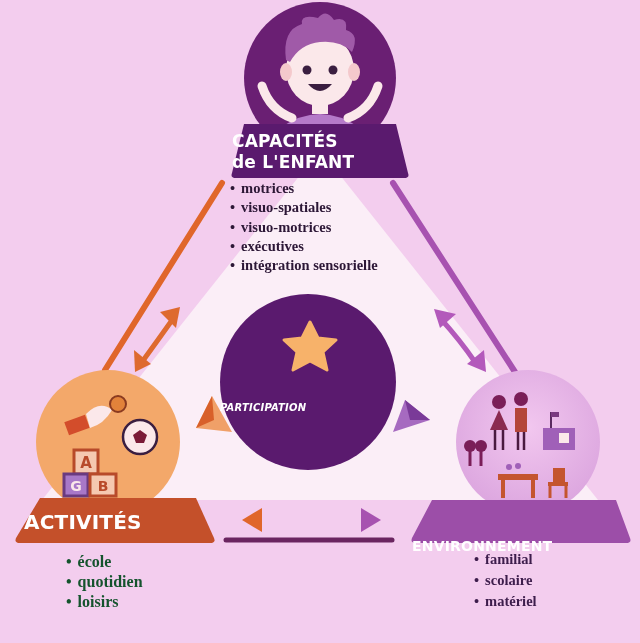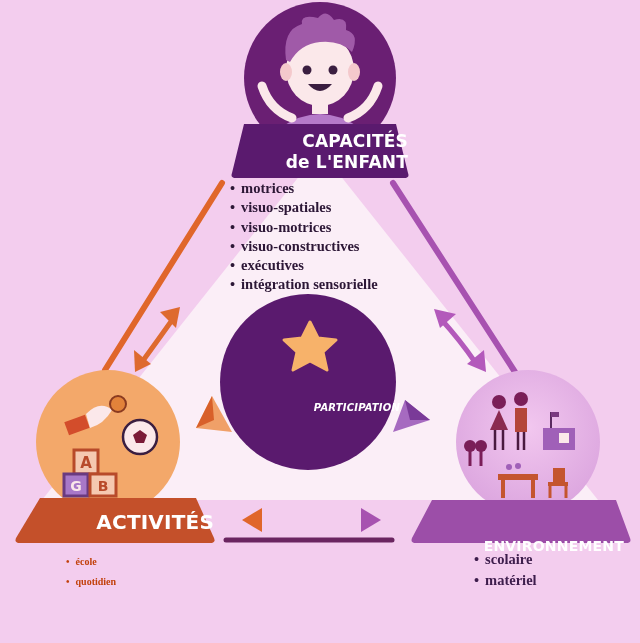--- a/index.html
+++ b/index.html
@@ -7,29 +7,29 @@
   body {
     background: #f3cdee;
     font-family: "DejaVu Sans", sans-serif;
     position: relative;
   }
   .abs { position: absolute; }
   svg.layer { position: absolute; left: 0; top: 0; }
   .label-text {
     color: #ffffff;
     font-weight: bold;
-    text-align: right;
+    text-align: left;
     letter-spacing: 0.2px;
   }
   .list { list-style: none; font-weight: bold; }
   .list li { line-height: 19px; font-family: Liberation Serif, serif; }
   .list li::before { content: "\2022"; margin-right: 6px; }
   #cap-list { left: 230px; top: 179px; font-size: 14.5px; color: #2c1736; }
   #cap-list li { line-height: 19.3px; }
-  #act-list { left: 66px; top: 552px; font-size: 10px; color: #c2410c; }
+  #act-list { left: 66px; top: 552px; font-size: 16px; color: #14532d; }
   #act-list li { line-height: 20px; }
   #env-list { left: 474px; top: 549px; font-size: 14.5px; color: #3d1d4c; }
   #env-list li { line-height: 21px; }
   .title-cap { left: 232px; top: 131px; width: 176px; font-size: 17px; line-height: 21px; }
   .title-act { left: 24px; top: 511px; width: 190px; font-size: 20px; line-height: 22px; }
   .title-env { left: 412px; top: 513px; width: 212px; font-size: 14px; line-height: 20px; margin-top: 23px; }
   .title-part { left: 220px; top: 398px; width: 180px; font-size: 10px; line-height: 20px; font-style: italic; }
 </style>
 </head>
 <body>
@@ -165,32 +165,33 @@
 
 <div class="abs label-text title-cap">
   <div>CAPACITÉS</div>
   <div>de L'ENFANT</div>
 </div>
 
 <ul class="abs list" id="cap-list">
   <li>motrices</li>
   <li>visuo-spatiales</li>
   <li>visuo-motrices</li>
-  <li>visuo-constructives</li>
   <li>exécutives</li>
   <li>intégration sensorielle</li>
 </ul>
 
 <div class="abs label-text title-part">PARTICIPATION</div>
 
 <div class="abs label-text title-act">ACTIVITÉS</div>
 
 <ul class="abs list" id="act-list">
   <li>école</li>
   <li>quotidien</li>
+  <li>loisirs</li>
 </ul>
 
 <div class="abs label-text title-env">ENVIRONNEMENT</div>
 
 <ul class="abs list" id="env-list">
+  <li>familial</li>
   <li>scolaire</li>
   <li>matériel</li>
 </ul>
 
 </body></html>

